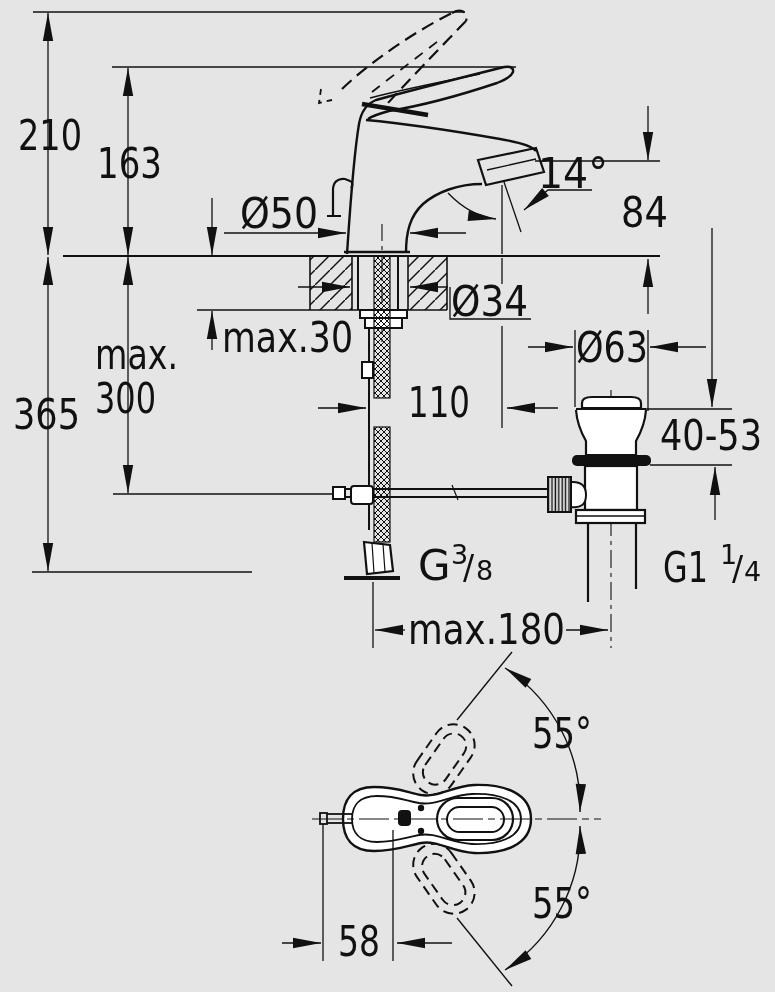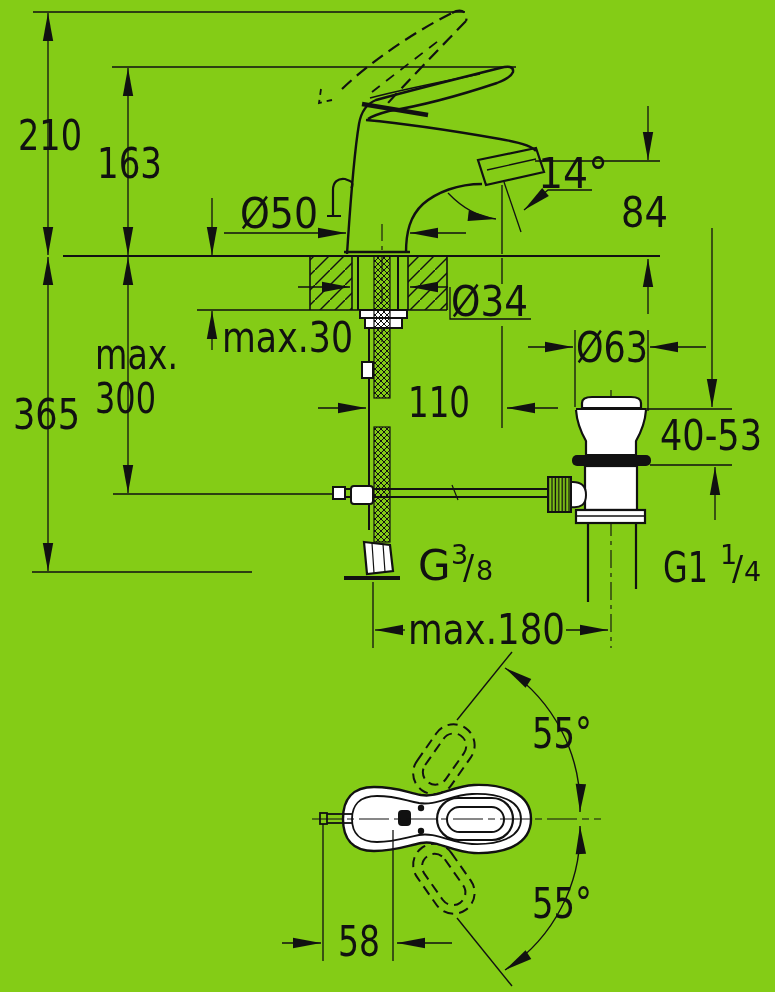--- a/index.html
+++ b/index.html
@@ -1,16 +1,16 @@
 <!DOCTYPE html>
 <html><head>
 <meta charset="utf-8">
 <style>
   html,body{margin:0;padding:0;background:#ffffff;}
-  .stage{width:775px;height:992px;background:#84cc16;position:relative;overflow:hidden;}
+  .stage{width:775px;height:992px;background:#e5e5e5;position:relative;overflow:hidden;}
   svg{display:block;}
   .ink{stroke:#111;fill:none;}
   .w1{stroke-width:1.3;}
   .w16{stroke-width:1.6;}
   .w2{stroke-width:2;}
   .w22{stroke-width:2.2;}
   .w24{stroke-width:2.4;}
   .wfill{fill:#ffffff;}
   .dash{stroke-dasharray:13 7;}
   .cline{stroke-dasharray:17 5 4 5;stroke-width:1.1;}

